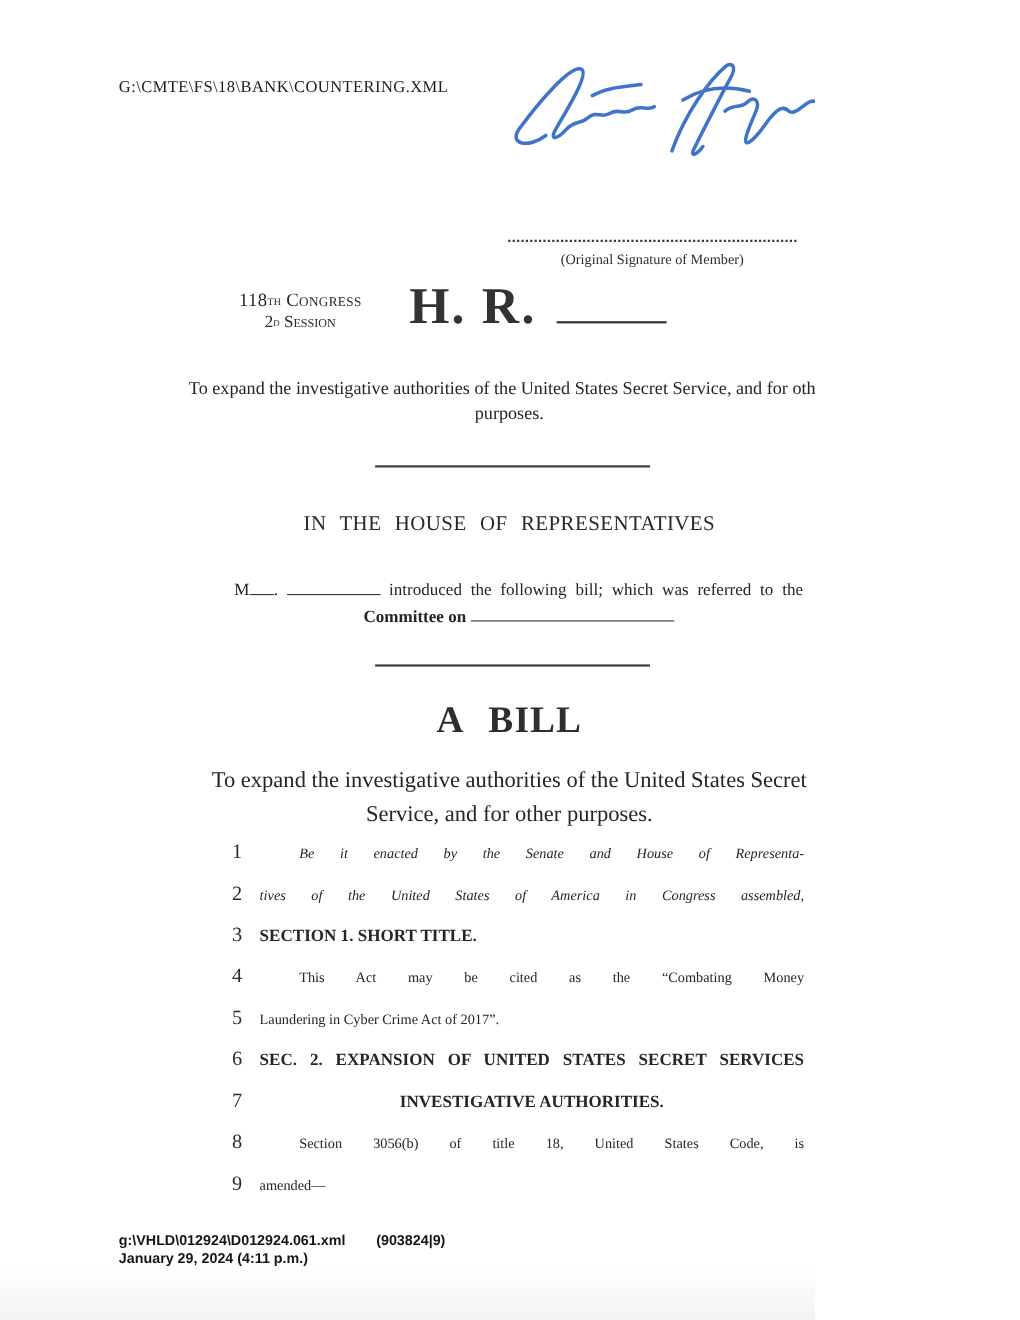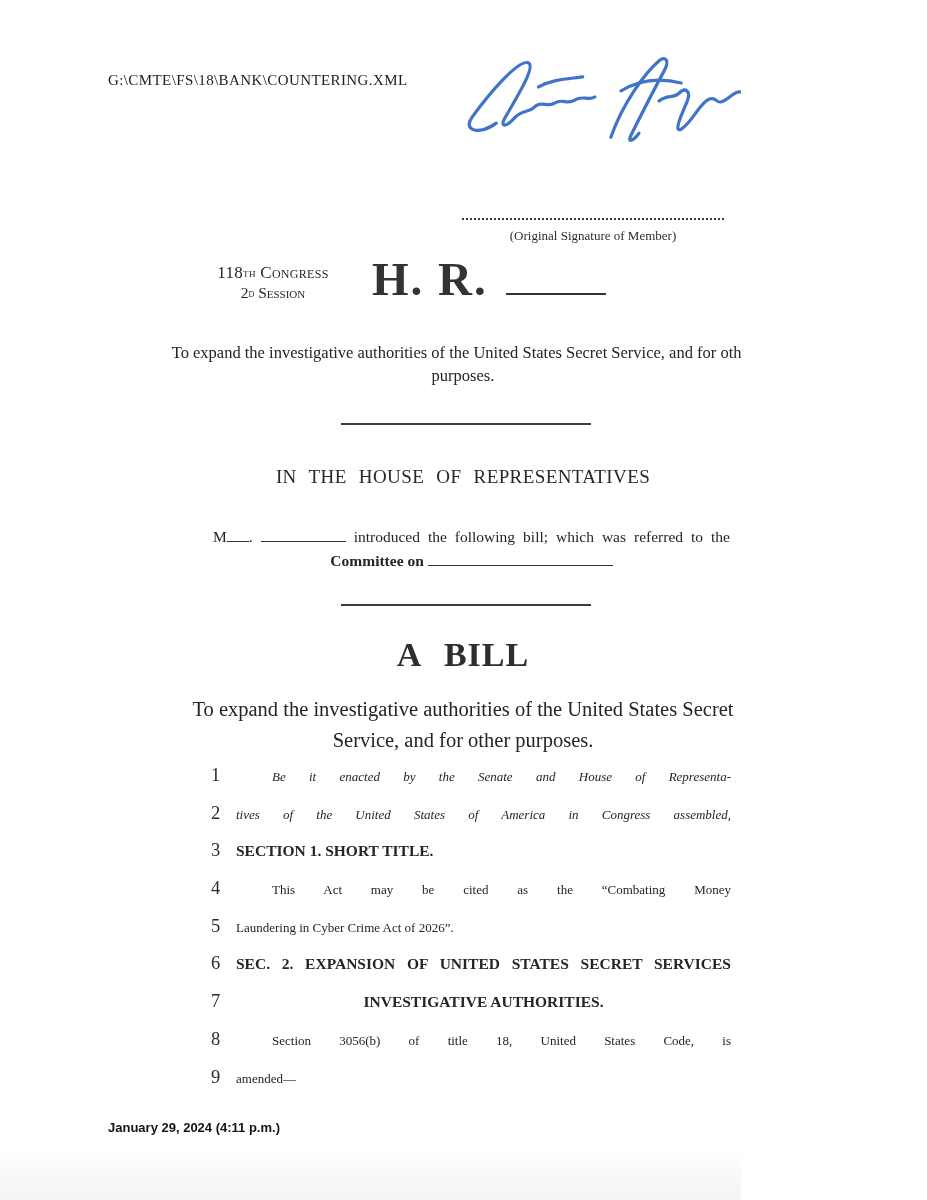--- a/index.html
+++ b/index.html
@@ -131,37 +131,38 @@
       <div class="body-row">
       <span class="line-num">3</span>
       <span class="line-text heading">SECTION 1. SHORT TITLE.</span>
     </div>
       <div class="body-row">
       <span class="line-num">4</span>
       <span class="line-text indent justify">This Act may be cited as the “Combating Money</span>
     </div>
       <div class="body-row">
       <span class="line-num">5</span>
-      <span class="line-text">Laundering in Cyber Crime Act of 2026”.</span>
+      <span class="line-text">Laundering in Cyber Crime Act of 2017”.</span>
     </div>
       <div class="body-row">
       <span class="line-num">6</span>
       <span class="line-text heading justify">SEC. 2. EXPANSION OF UNITED STATES SECRET SERVICES</span>
     </div>
       <div class="body-row">
       <span class="line-num">7</span>
       <span class="line-text heading center">INVESTIGATIVE AUTHORITIES.</span>
     </div>
       <div class="body-row">
       <span class="line-num">8</span>
       <span class="line-text indent justify">Section 3056(b) of title 18, United States Code, is</span>
     </div>
       <div class="body-row">
       <span class="line-num">9</span>
       <span class="line-text">amended—</span>
     </div>
     </div>
 
   <div class="footer">
+    <div><span>g:\VHLD\012924\D012924.061.xml</span><span class="footer-code">(903824|9)</span></div>
     <div>January 29, 2024 (4:11 p.m.)</div>
   </div>
 
 </div>
 
 </body></html>

